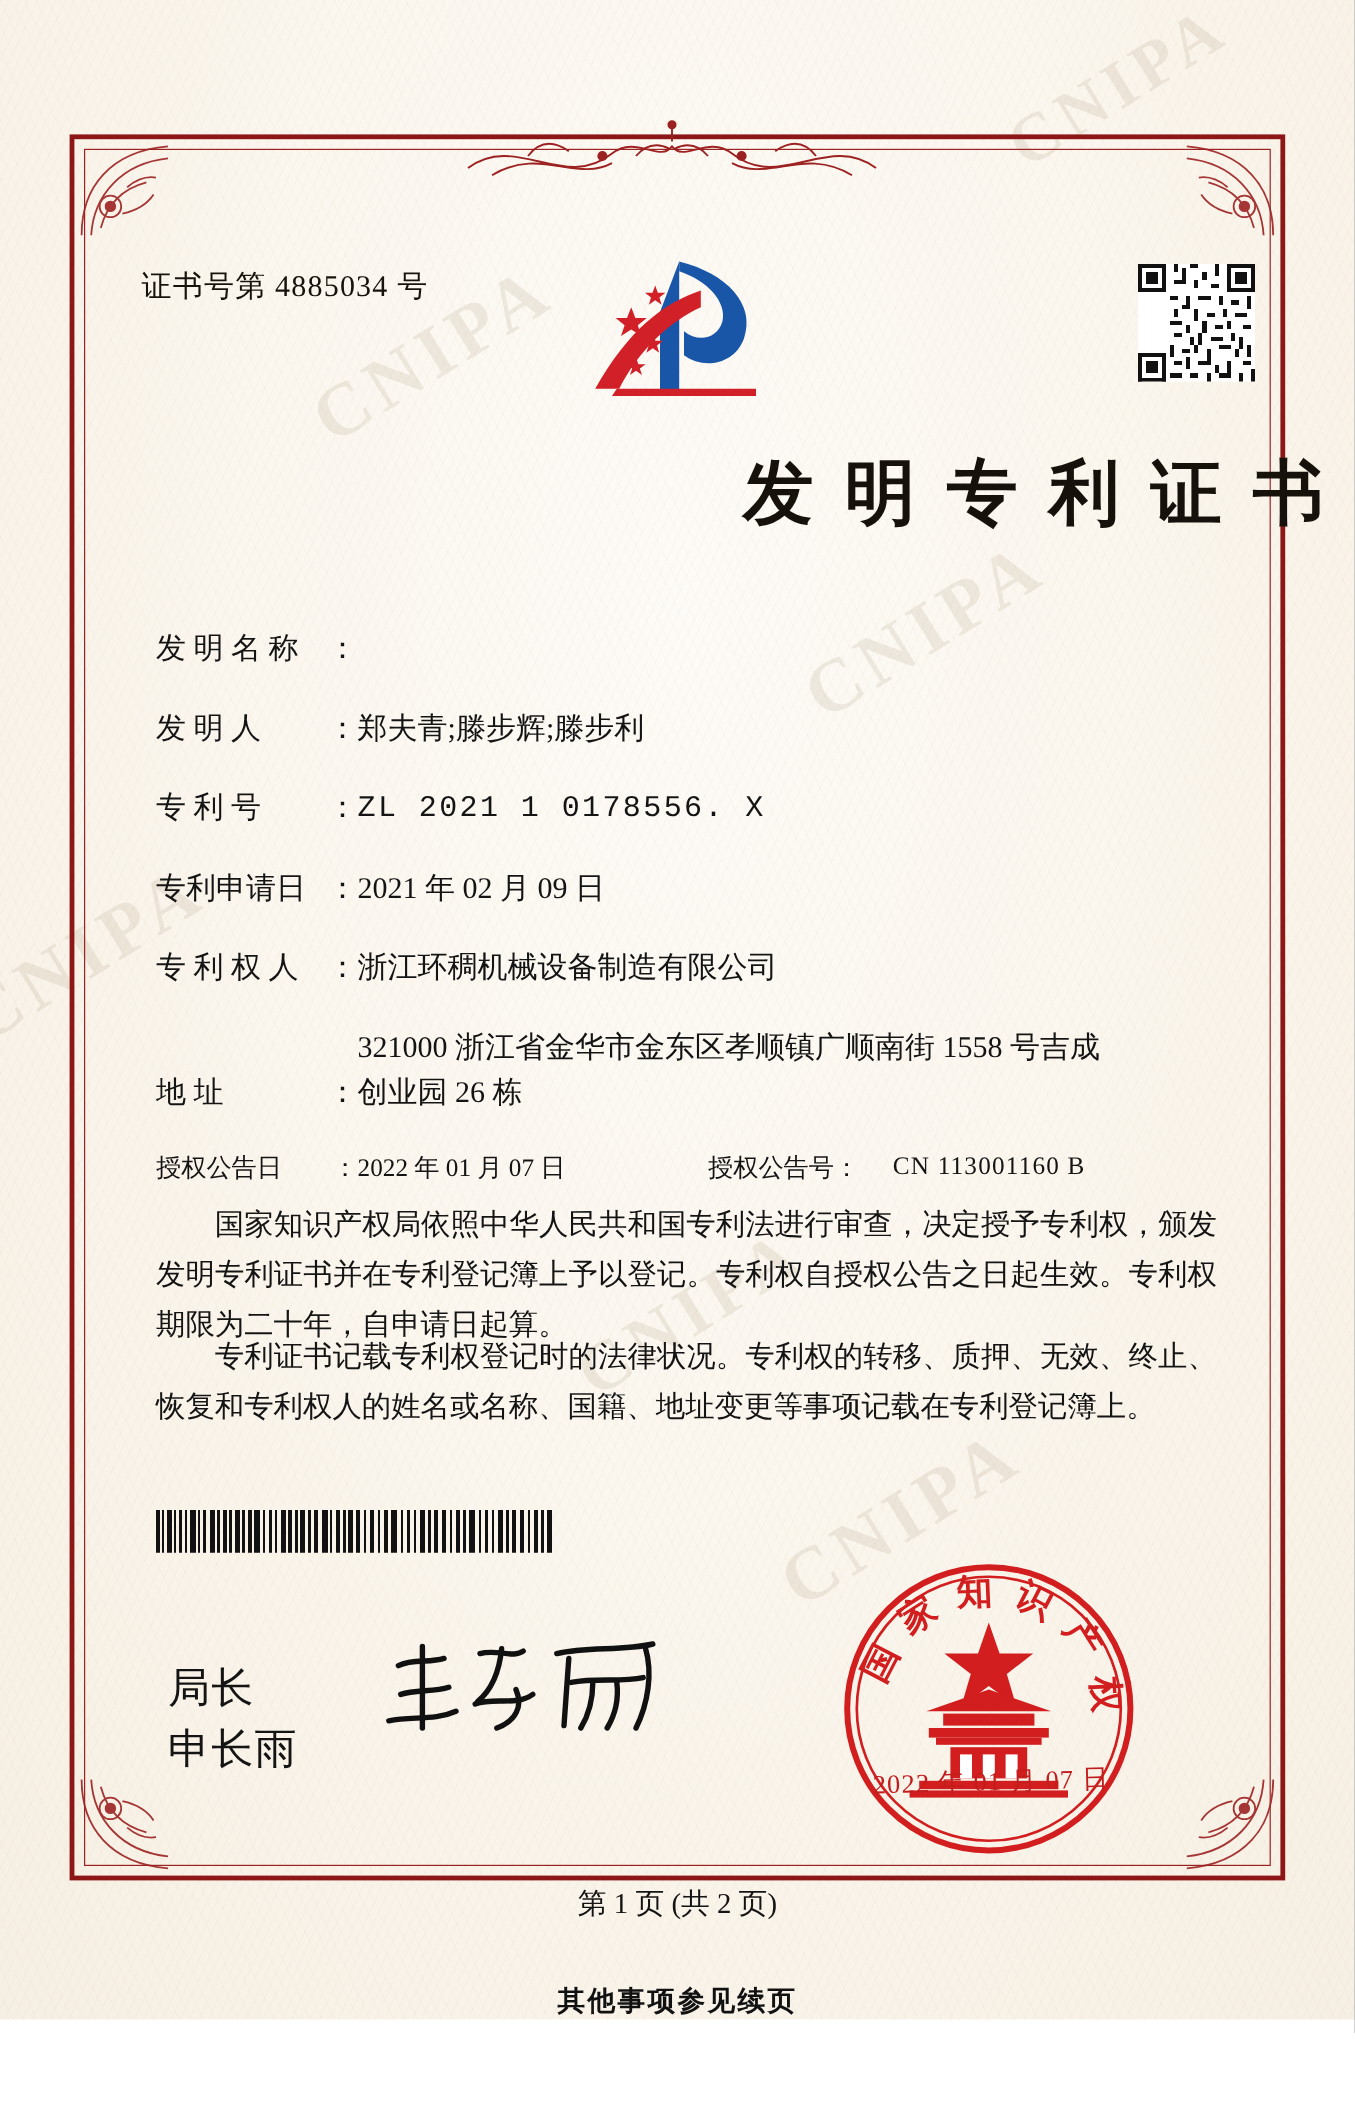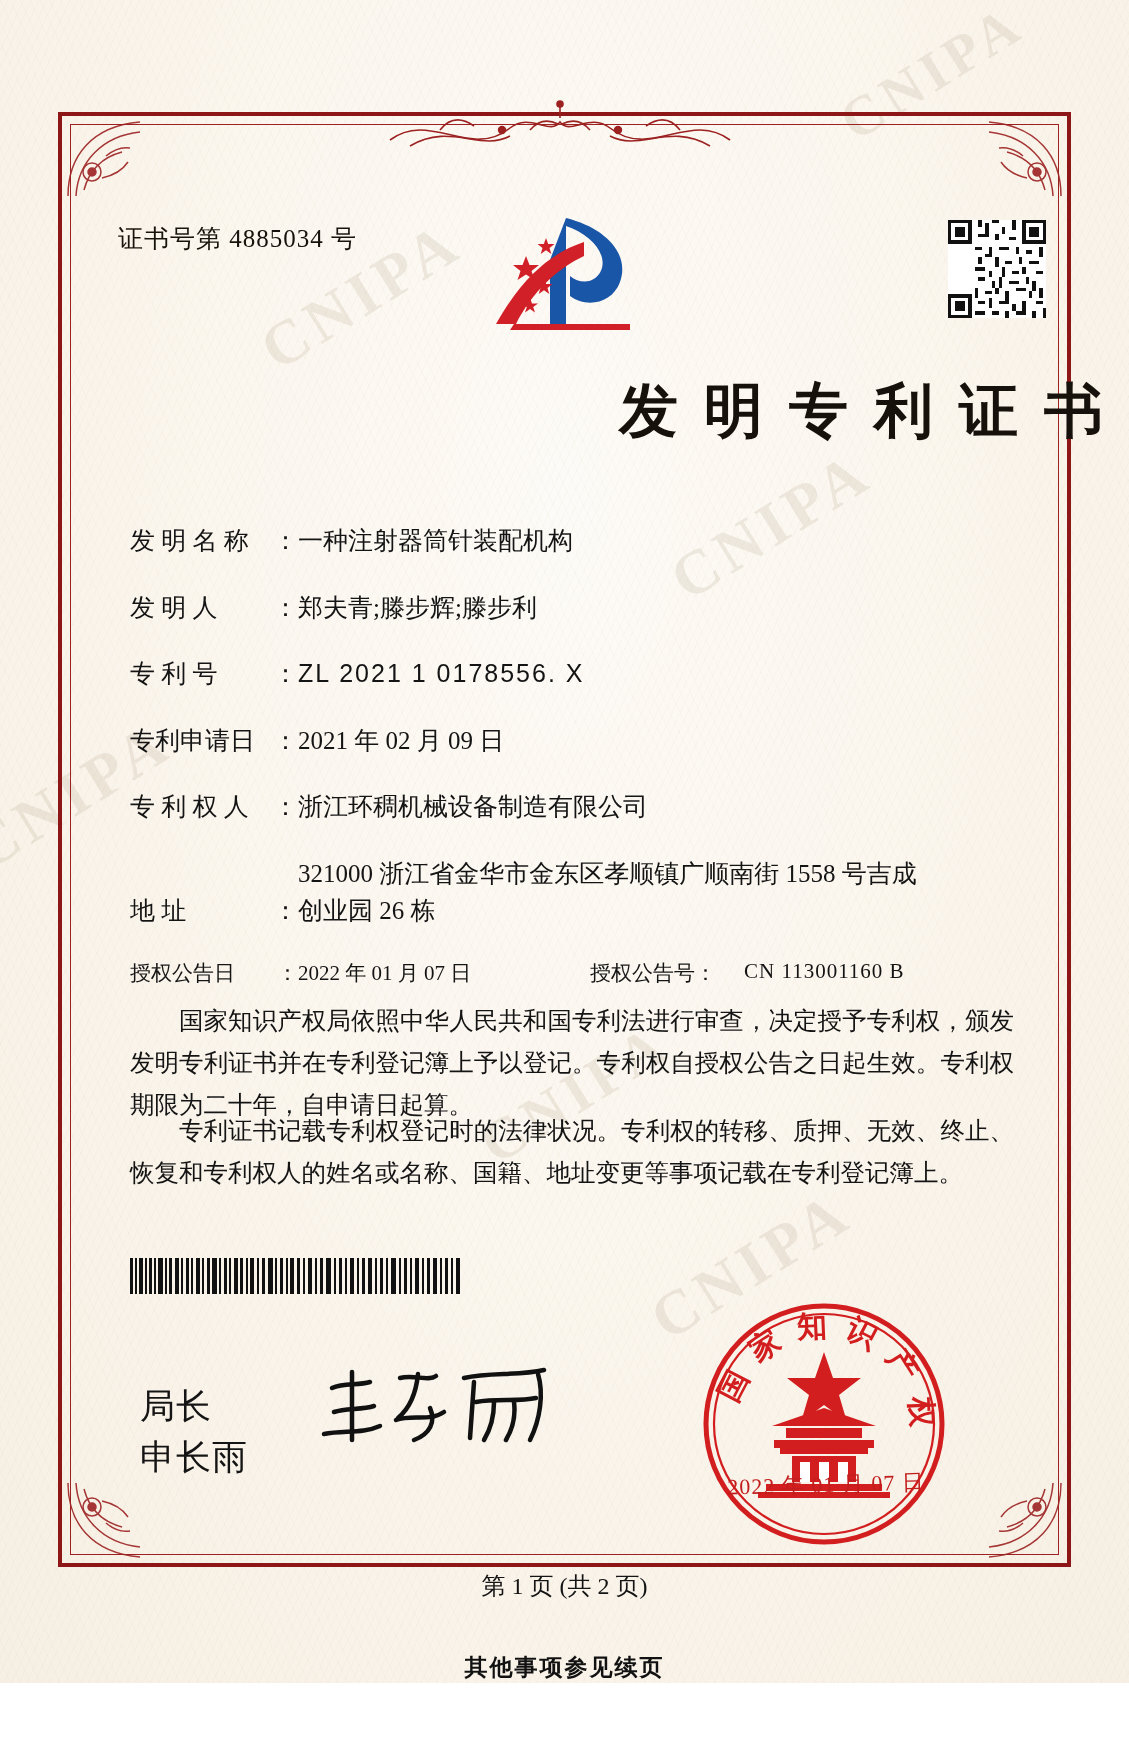--- a/index.html
+++ b/index.html
@@ -159,21 +159,21 @@
     display: flex;
     justify-content: space-between;
     width: 140px;
   }
   .field-colon { margin-left: 0px; }
   .field-value {
     flex: 1 1 auto;
     white-space: pre-wrap;
   }
   .field-value.mono {
-    font-family: Liberation Sans, sans-serif;
+    font-family: Liberation Mono, monospace;
     letter-spacing: 2px;
   }
   .row-inline {
     display: flex;
     align-items: flex-start;
     font-size: 21px;
     margin-bottom: 29px;
   }
   .inline-left { flex: 0 0 460px; display: flex; }
   .inline-right { flex: 1 1 auto; display: flex; }
@@ -435,21 +435,20 @@
 
   <div class="main-title">发明专利证书</div>
 
   <div class="fields">
 
     <div class="field-row">
       <div class="field-label">
         <span class="cjk-spread">发 明 名 称</span>
           <span class="field-colon">：</span>
       </div>
-      <div class="field-value">一种注射器筒针装配机构</div>
     </div>
 
     <div class="field-row">
       <div class="field-label">
         <span class="cjk-spread">发  明  人</span>
           <span class="field-colon">：</span>
       </div>
       <div class="field-value">郑夫青;滕步辉;滕步利</div>
     </div>
 

